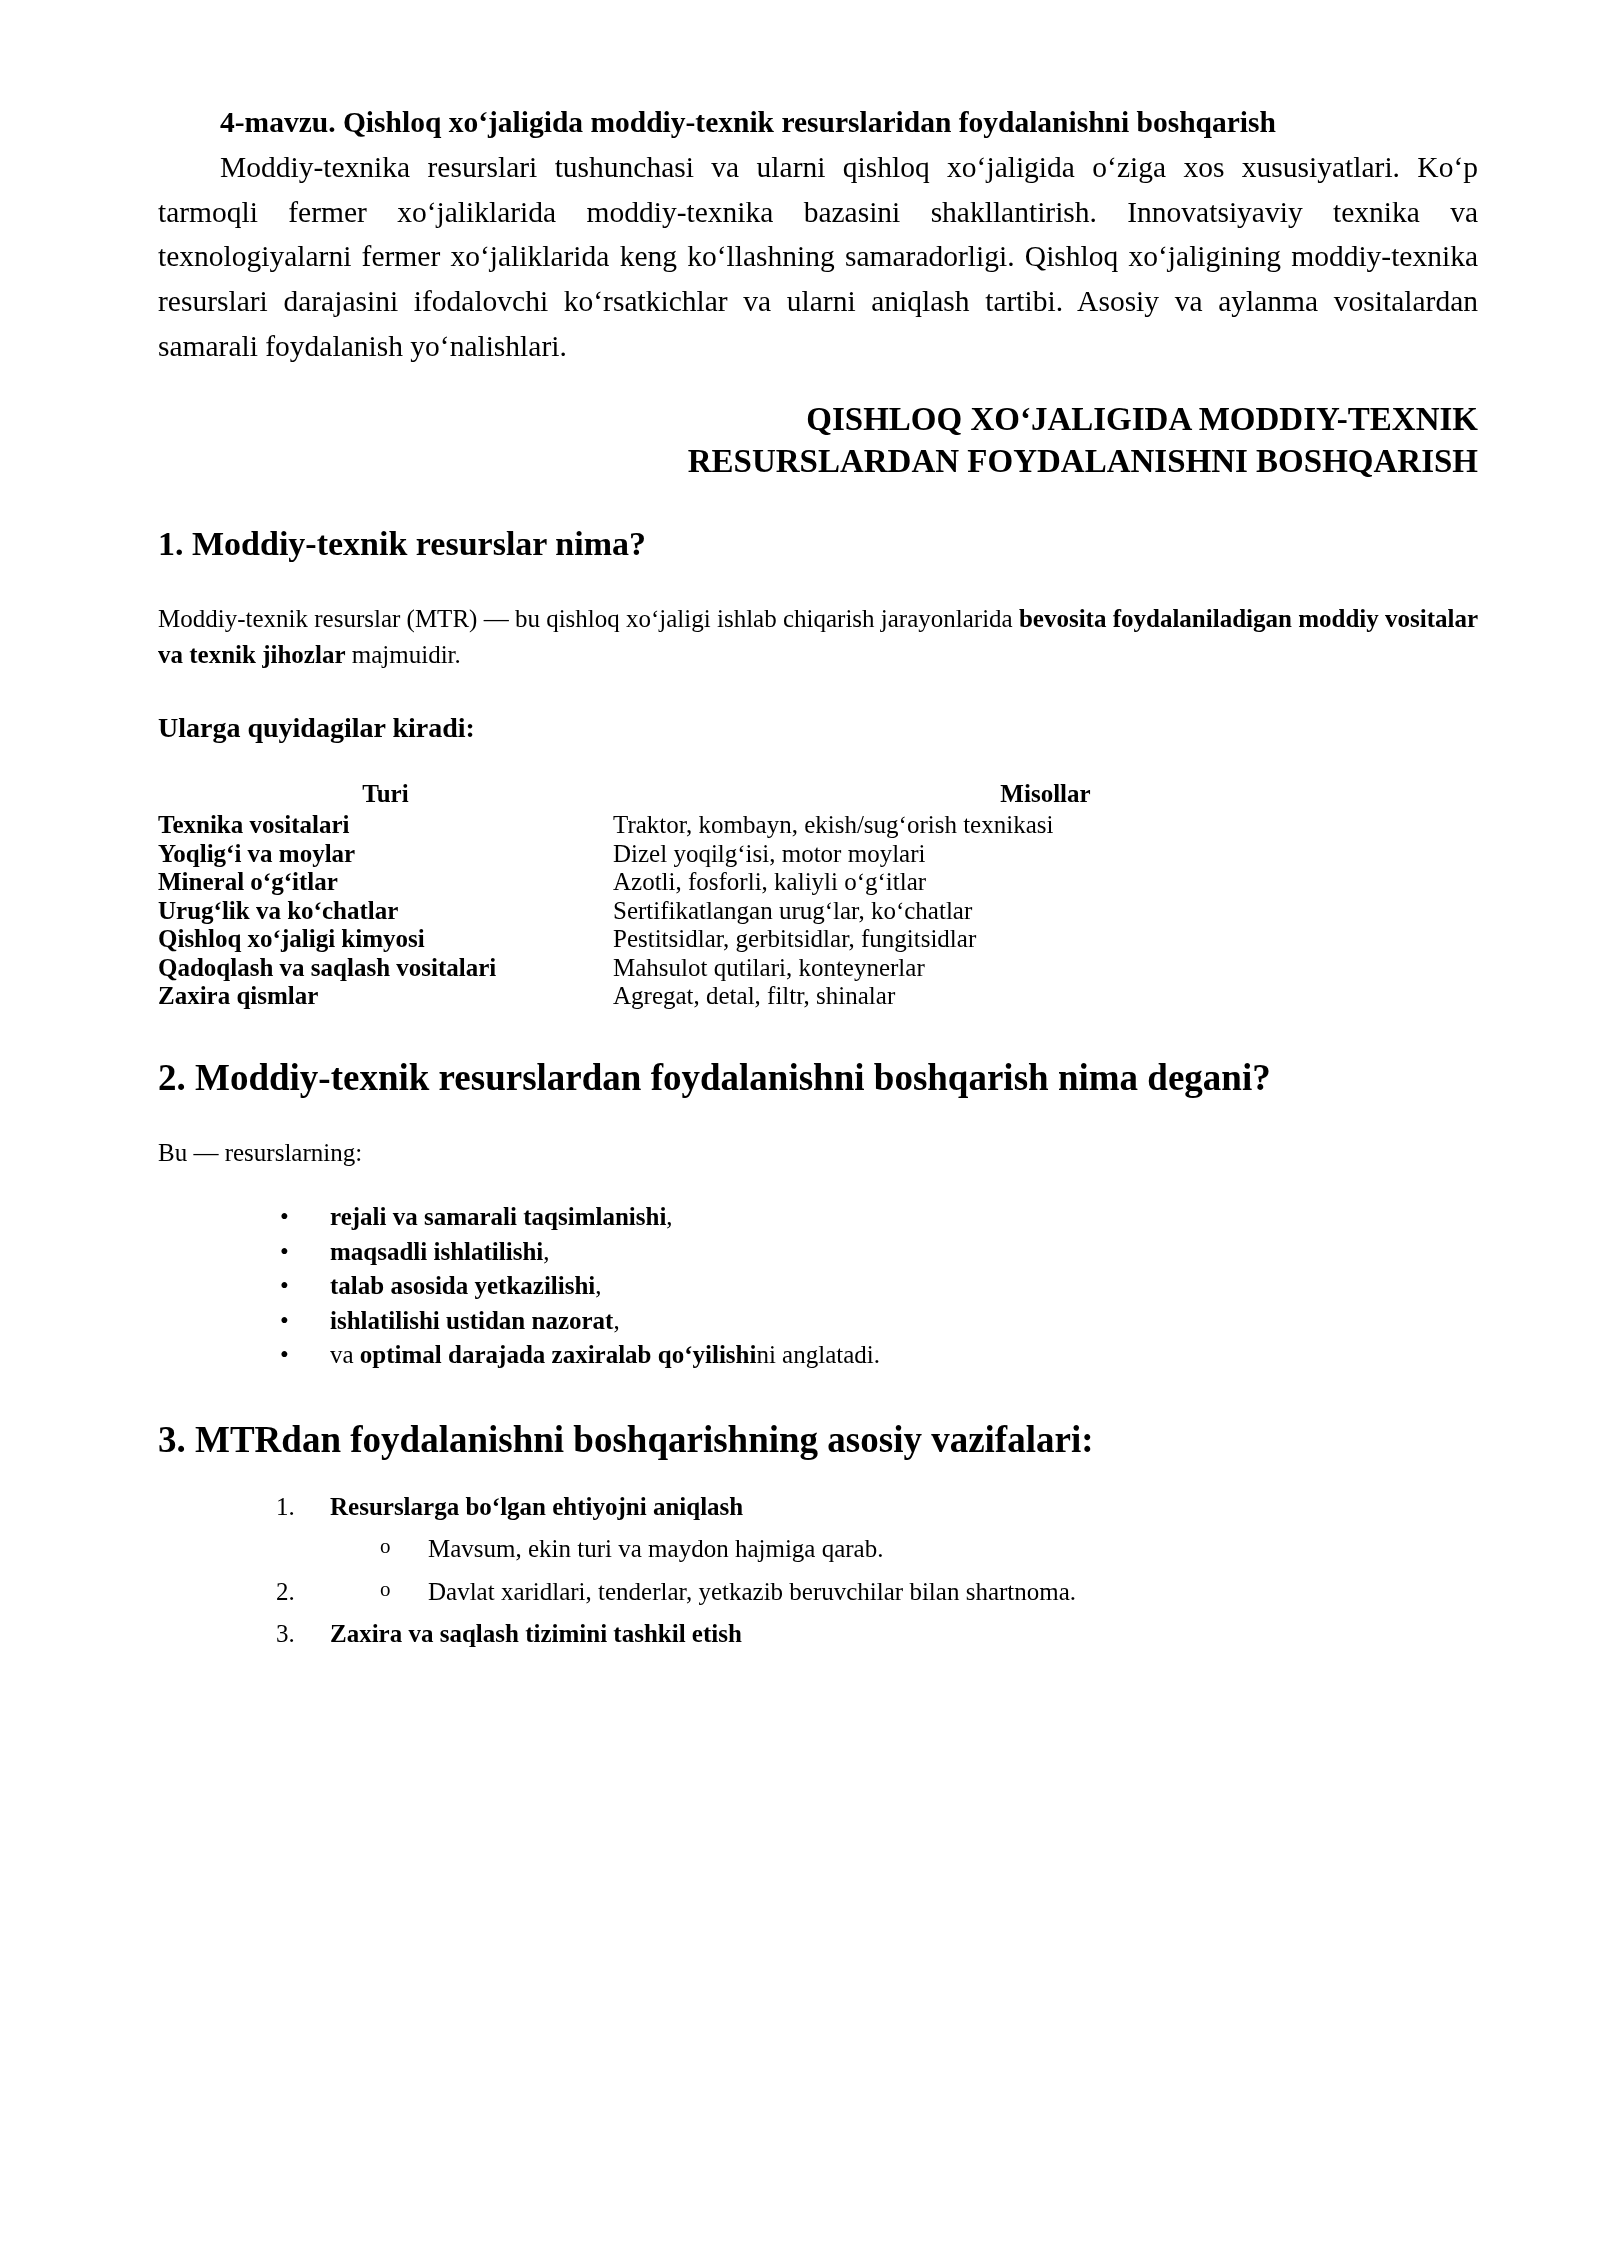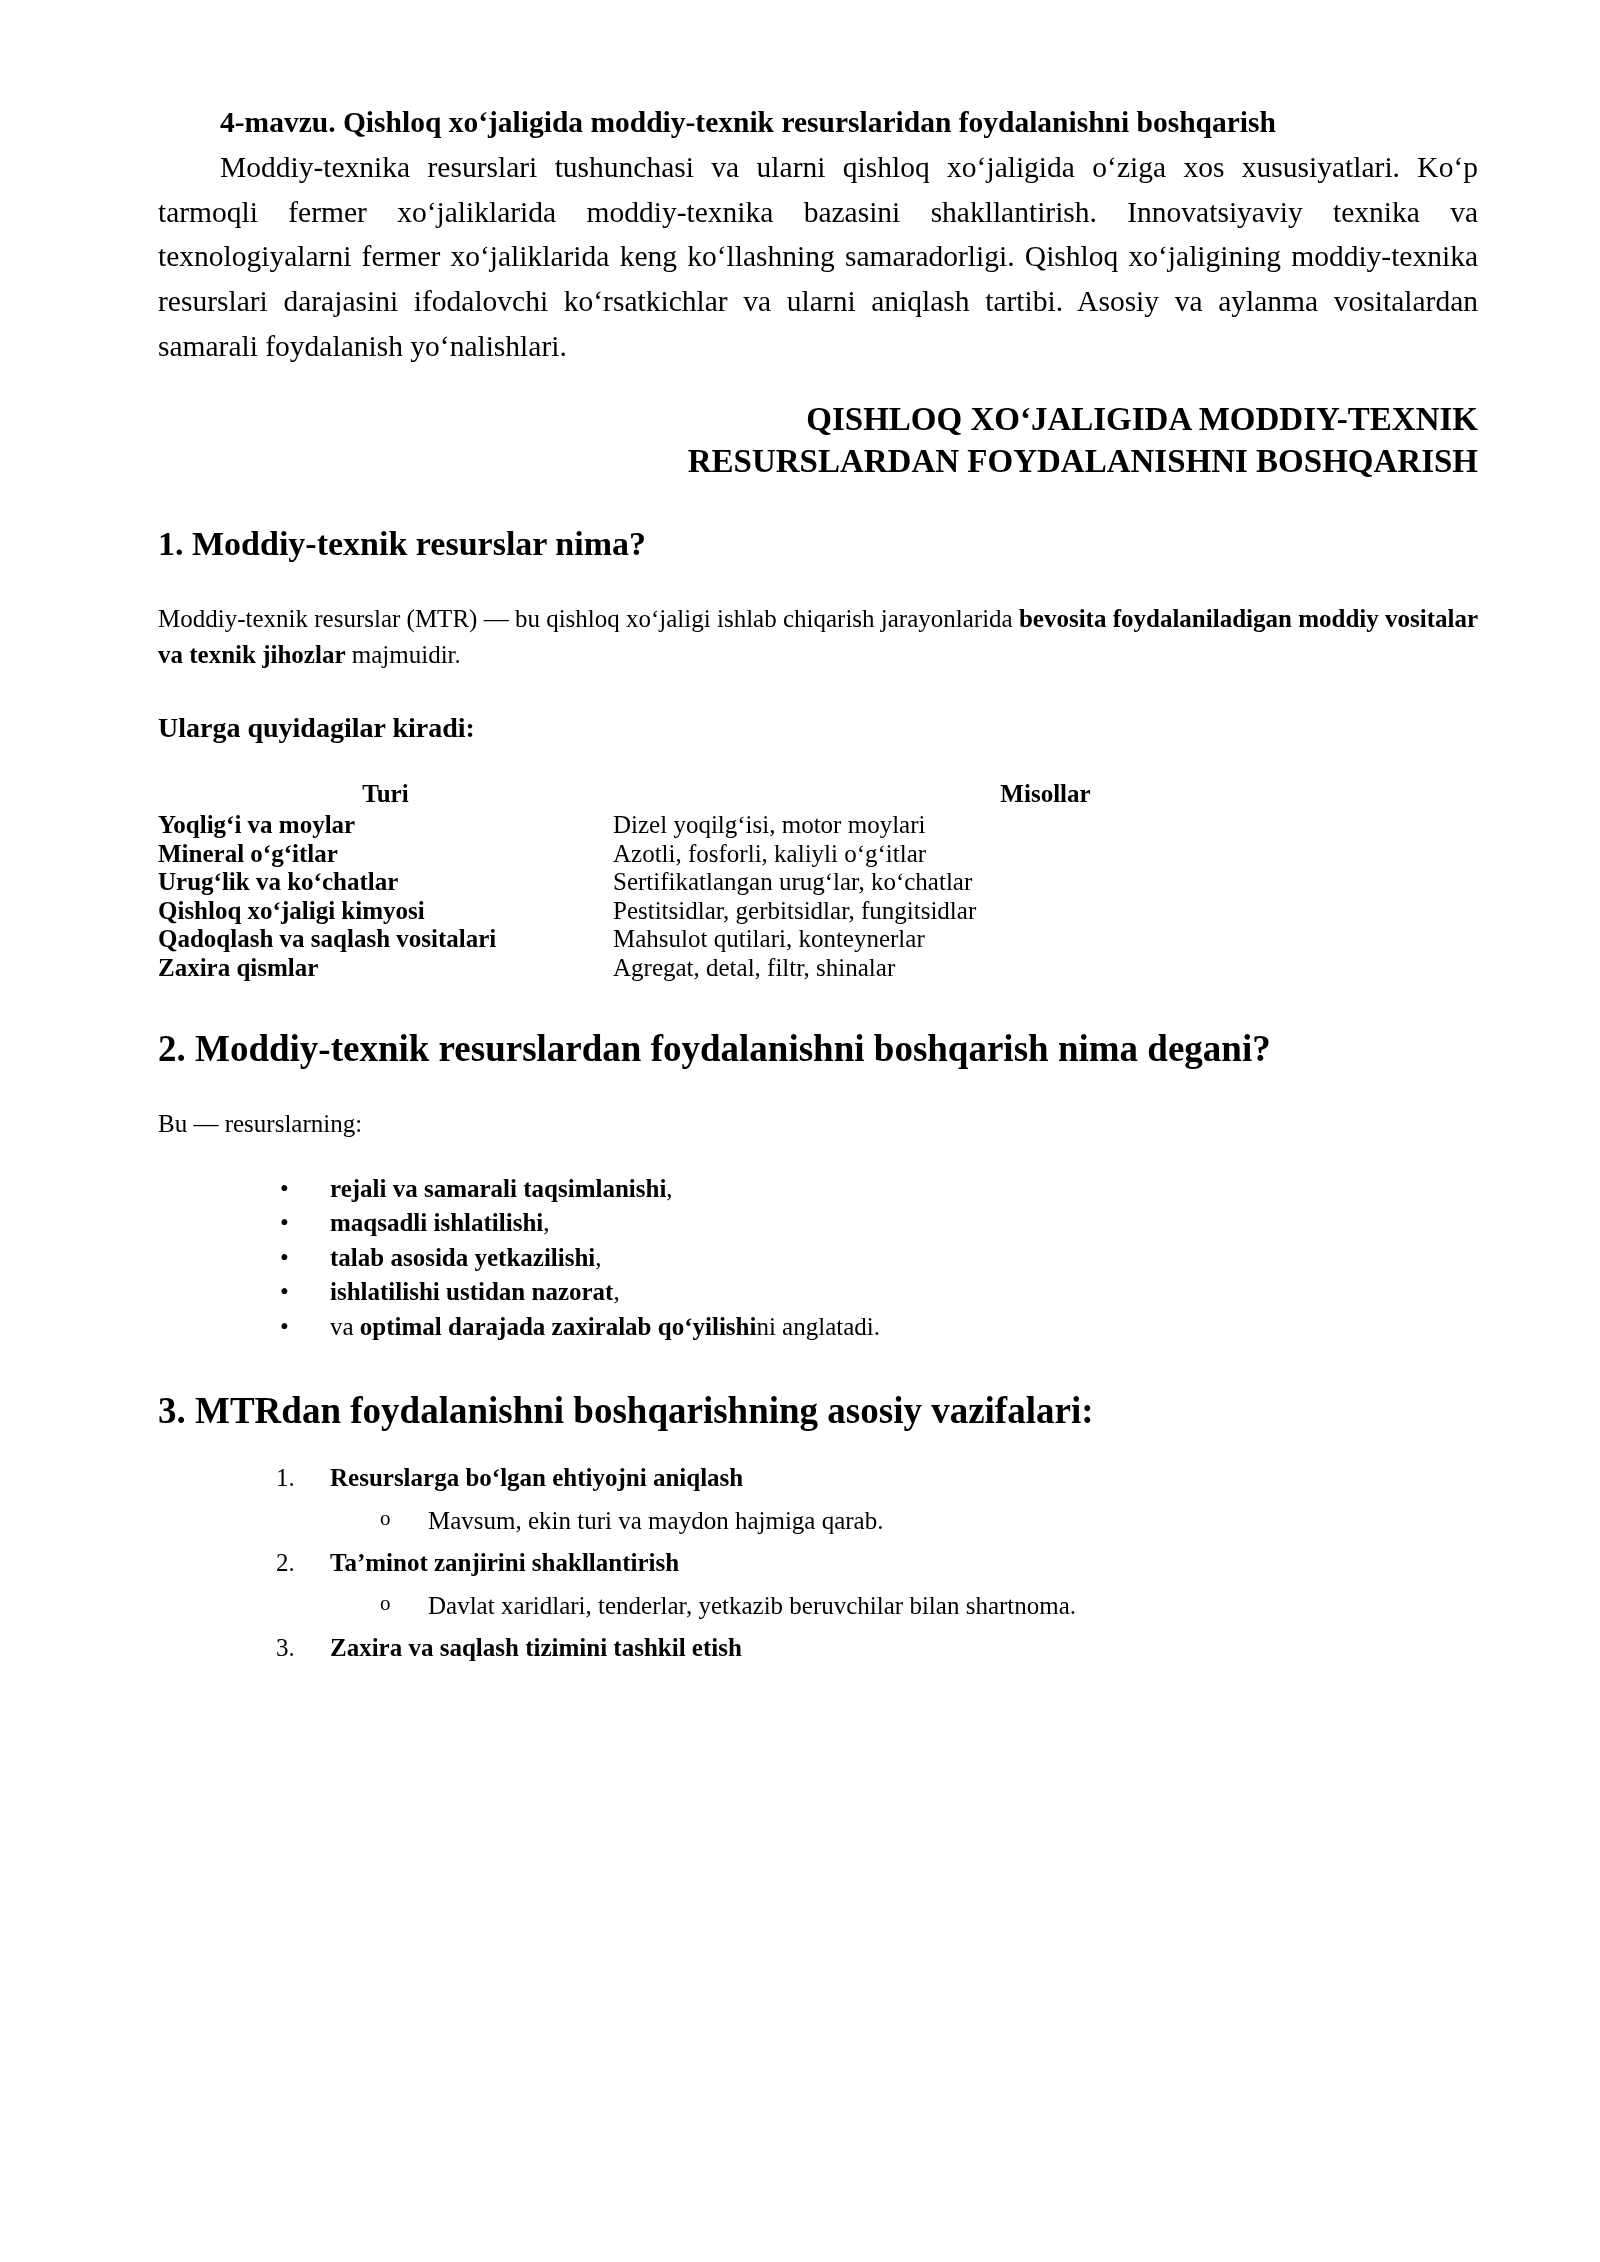--- a/index.html
+++ b/index.html
@@ -210,20 +210,24 @@
           <col class="c1">
           <col class="c2">
         </colgroup>
       <thead>
         <tr>
           <th>Turi</th>
           <th>Misollar</th>
         </tr>
       </thead>
       <tbody>
+        <tr>
+          <td class="type-cell">Texnika vositalari</td>
+          <td class="ex-cell">Traktor, kombayn, ekish/sug‘orish texnikasi</td>
+        </tr>
         <tr>
           <td class="type-cell">Yoqlig‘i va moylar</td>
           <td class="ex-cell">Dizel yoqilg‘isi, motor moylari</td>
         </tr>
         <tr>
           <td class="type-cell">Mineral o‘g‘itlar</td>
           <td class="ex-cell">Azotli, fosforli, kaliyli o‘g‘itlar</td>
         </tr>
         <tr>
           <td class="type-cell">Urug‘lik va ko‘chatlar</td>
@@ -262,21 +266,20 @@
     <h2 class="sec-h2">3. MTRdan foydalanishni boshqarishning asosiy vazifalari:</h2>
 
     <ol class="nums">
       <li>
         <span class="num-text">Resurslarga bo‘lgan ehtiyojni aniqlash</span>
         <ul class="subs">
           <li>Mavsum, ekin turi va maydon hajmiga qarab.</li>
         </ul>
       </li>
       <li>
-        <span class="num-text">Ta’minot zanjirini shakllantirish</span>
         <ul class="subs">
           <li>Davlat xaridlari, tenderlar, yetkazib beruvchilar bilan shartnoma.</li>
         </ul>
       </li>
       <li>
         <span class="num-text">Zaxira va saqlash tizimini tashkil etish</span>
       </li>
     </ol>
 
   </div>

